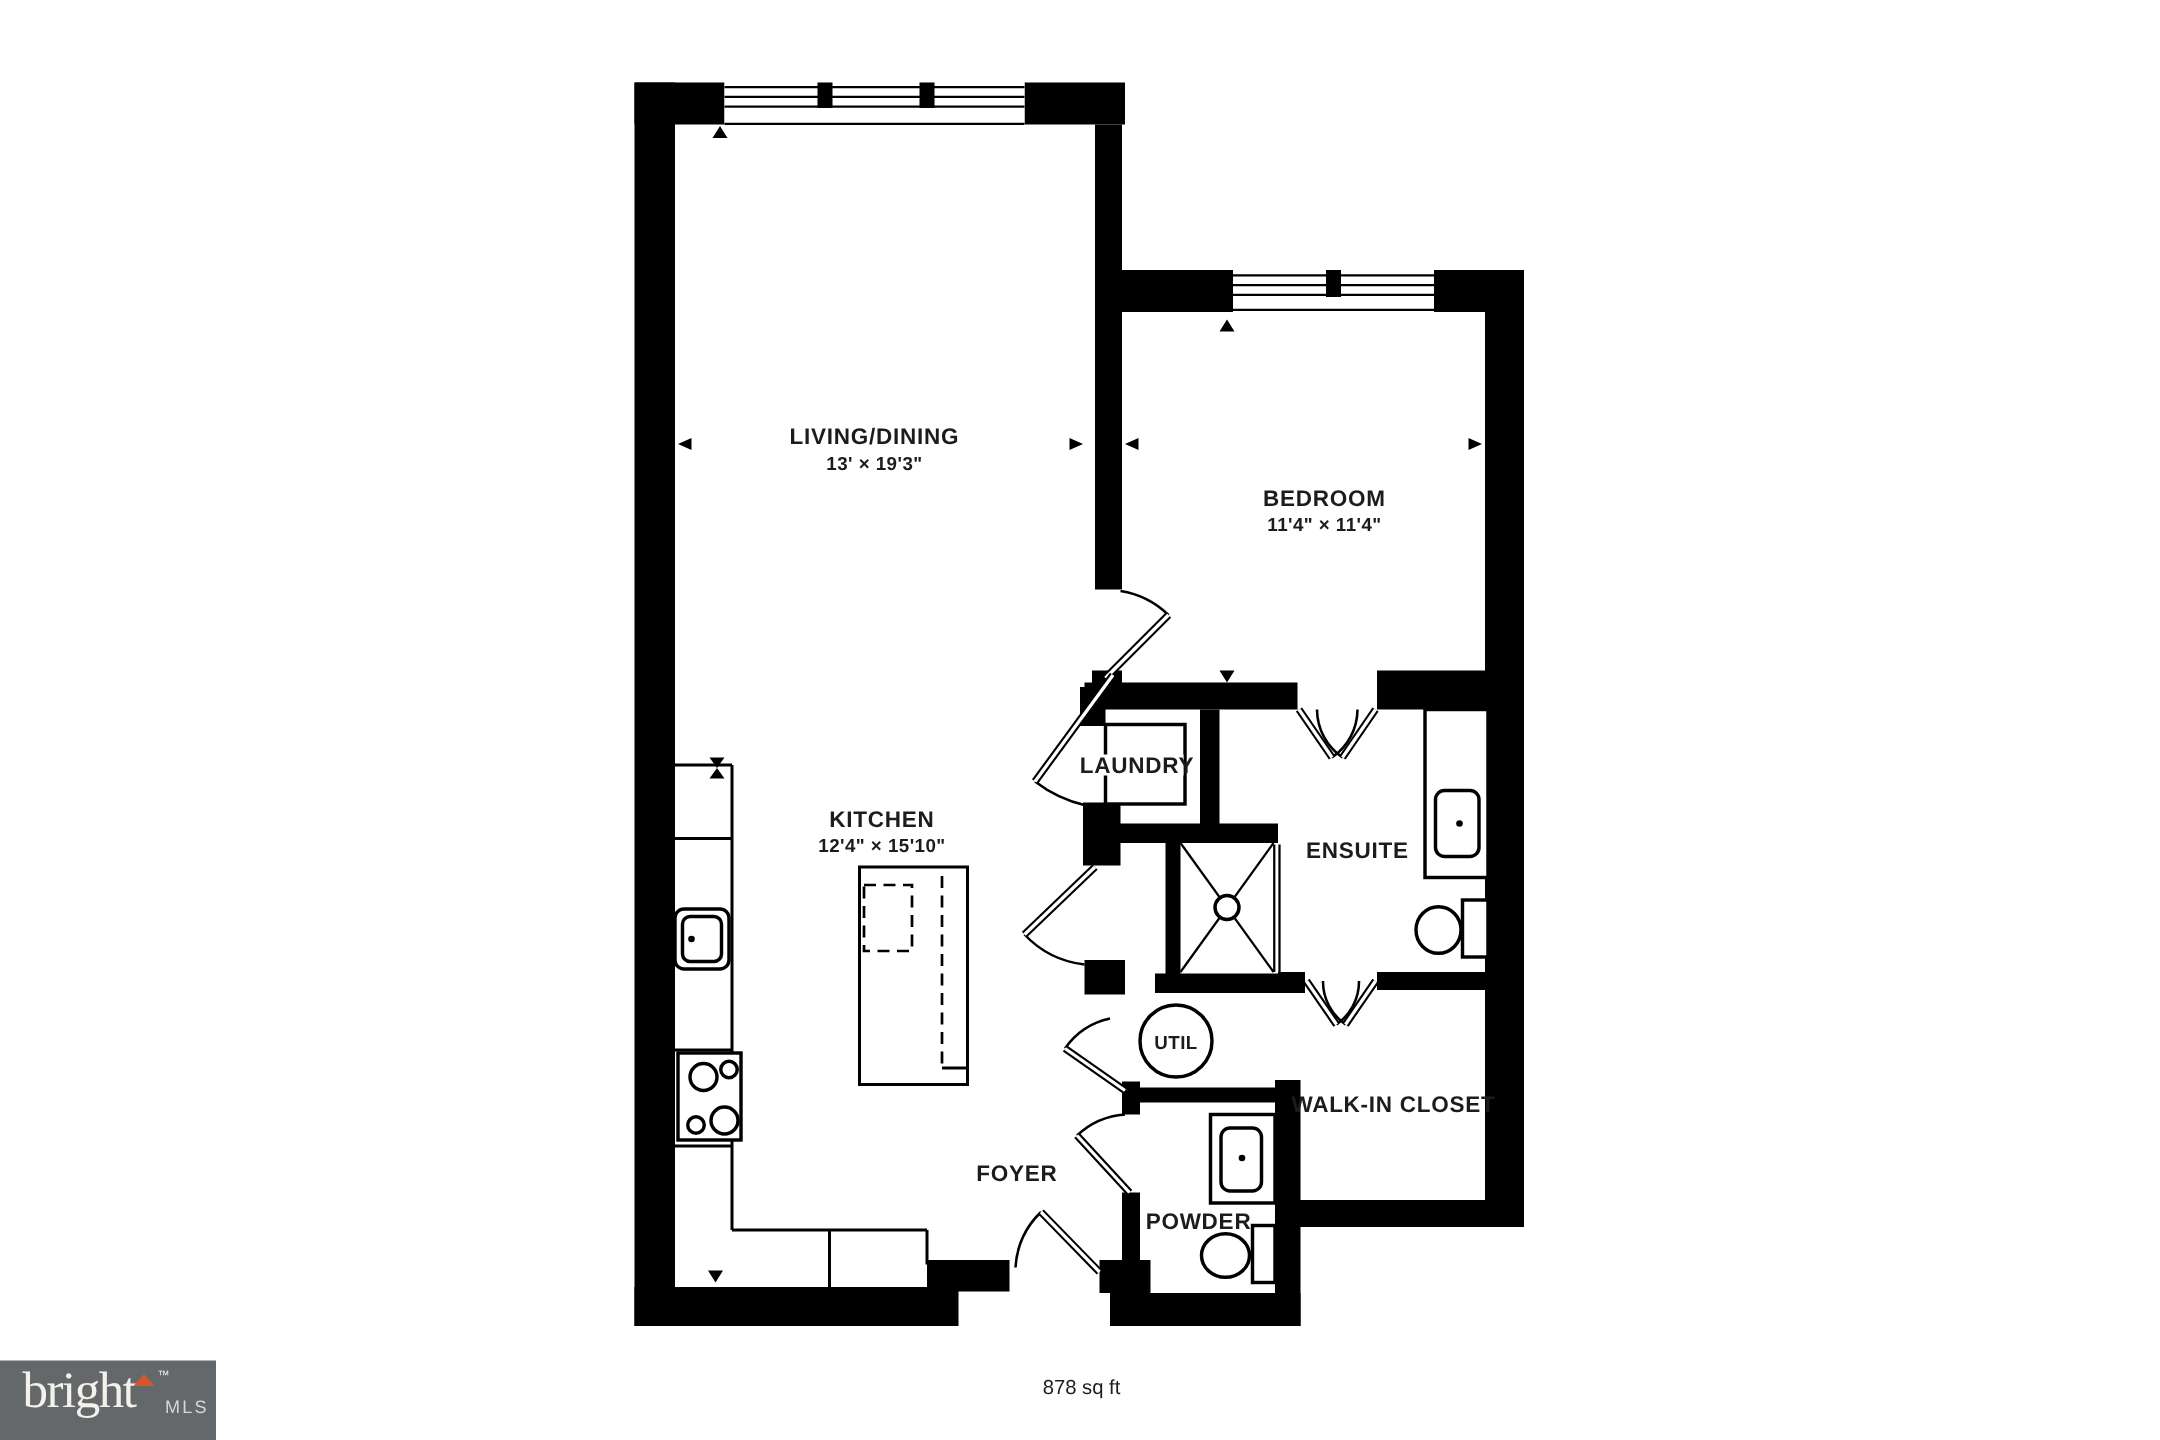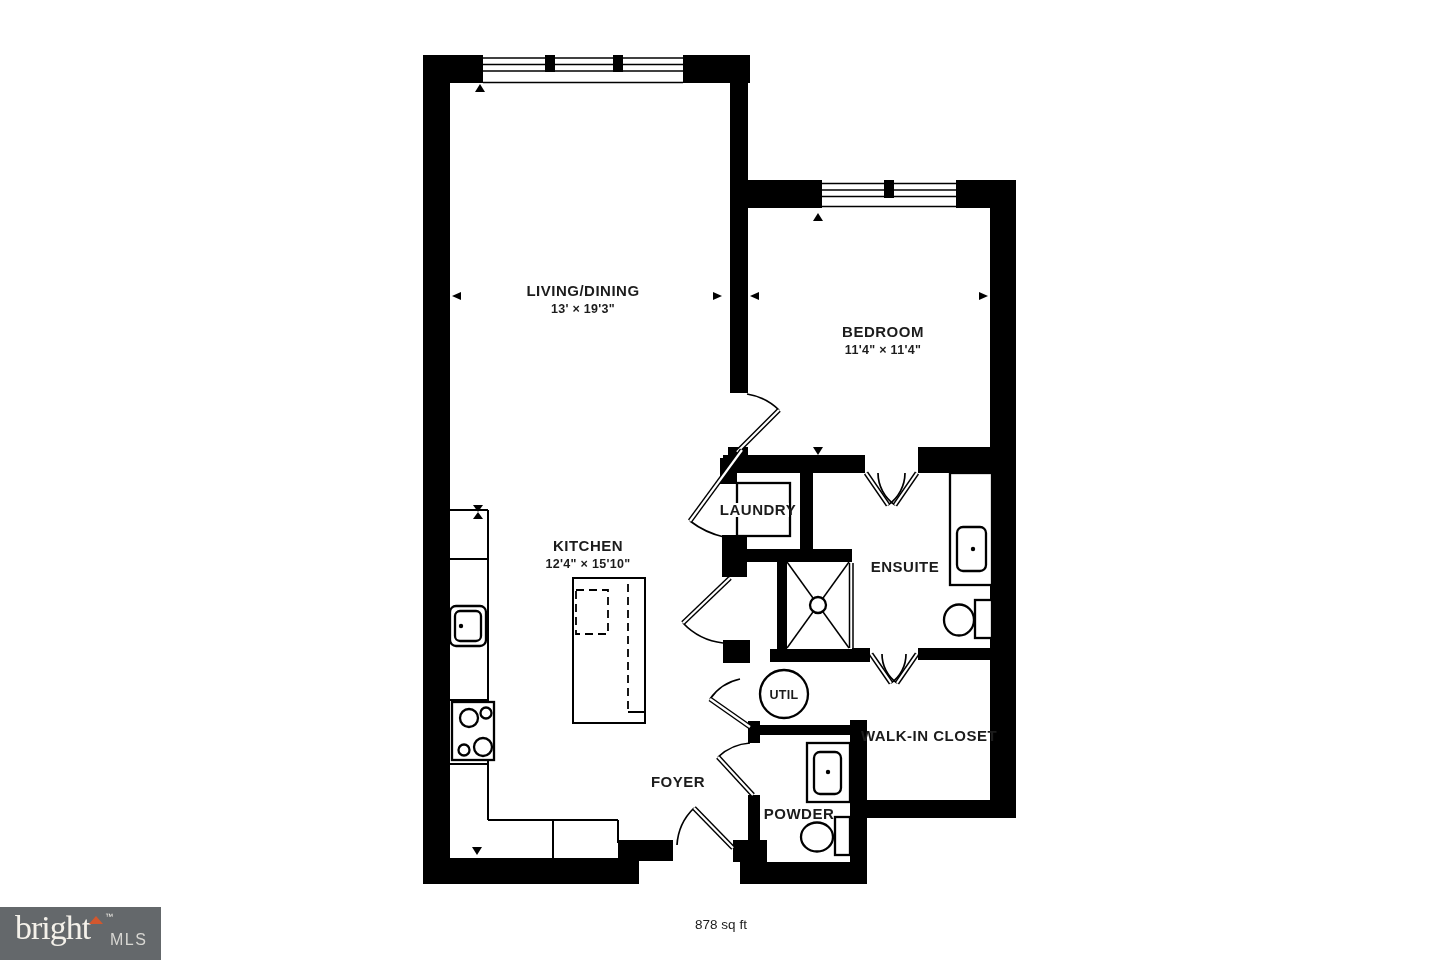--- a/index.html
+++ b/index.html
@@ -11,28 +11,28 @@
   .ln15{stroke:var(--wall,#000);stroke-width:1.5;fill:none;}
   .fix{stroke:var(--wall,#000);stroke-width:2.3;fill:#fff;}
   .dash{stroke:var(--wall,#000);stroke-width:1.8;fill:none;stroke-dasharray:8 5;}
   .leafO{stroke:var(--wall,#000);stroke-width:5;fill:none;}
   .leafI{stroke:#fff;stroke-width:2.2;fill:none;}
   .arc{stroke:var(--wall,#000);stroke-width:1.7;fill:none;}
   .tri{fill:var(--wall,#000);}
   .rn{font:700 15px "Liberation Sans",sans-serif;fill:var(--label-text,#1c1c1c);text-anchor:middle;letter-spacing:.5px;}
   .rd{font:700 12.5px "Liberation Sans",sans-serif;fill:var(--label-text,#1c1c1c);text-anchor:middle;letter-spacing:.3px;}
   .area{font:400 13.5px "Liberation Sans",sans-serif;fill:var(--label-text,#1c1c1c);text-anchor:middle;}
-  .logo{position:absolute;left:0;top:907px;width:161px;height:53px;background:var(--logo-background,#64686b);}
+  .logo{position:absolute;left:0;top:907px;width:144px;height:53px;background:var(--logo-background,#64686b);}
   .logo-brand{position:absolute;left:15px;top:2px;font-family:"Liberation Serif",serif;font-size:34px;
               color:var(--logo-brand-text,#f4f1ea);letter-spacing:-1px;}
   .logo-triangle{position:absolute;left:89px;top:9px;width:0;height:0;
                  border-left:7px solid transparent;border-right:7px solid transparent;
                  border-bottom:8px solid var(--logo-accent,#d2572e);}
   .logo-tm{position:absolute;left:105px;top:5px;font-size:8px;color:var(--logo-brand-text,#f4f1ea);}
-  .logo-suffix{position:absolute;left:110px;top:24px;font-size:16px;letter-spacing:1.5px;
+  .logo-suffix{position:absolute;left:110px;top:24px;font-size:12px;letter-spacing:1.5px;
                color:var(--logo-suffix-text,#d8d7d3);}
 </style>
 </head>
 <body>
 
 <div class="stage">
 <svg viewBox="0 0 1440 960" width="1440" height="960">
 
   <g>
     <rect class="wall" x="423" y="55" width="60" height="28"></rect>

